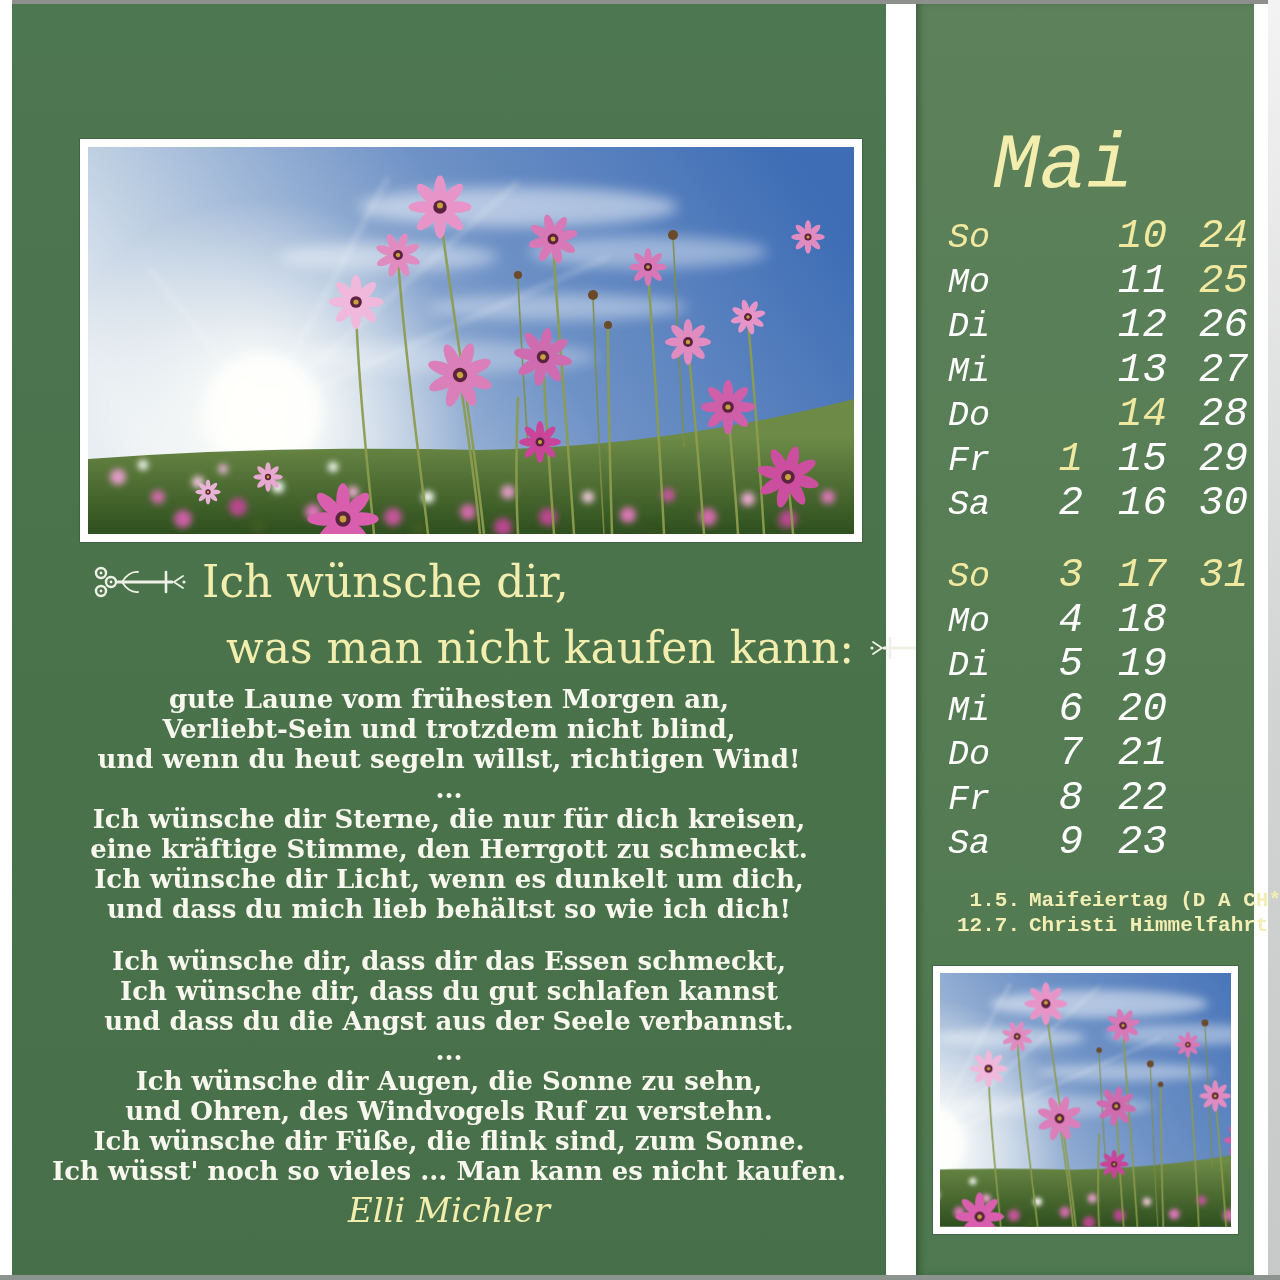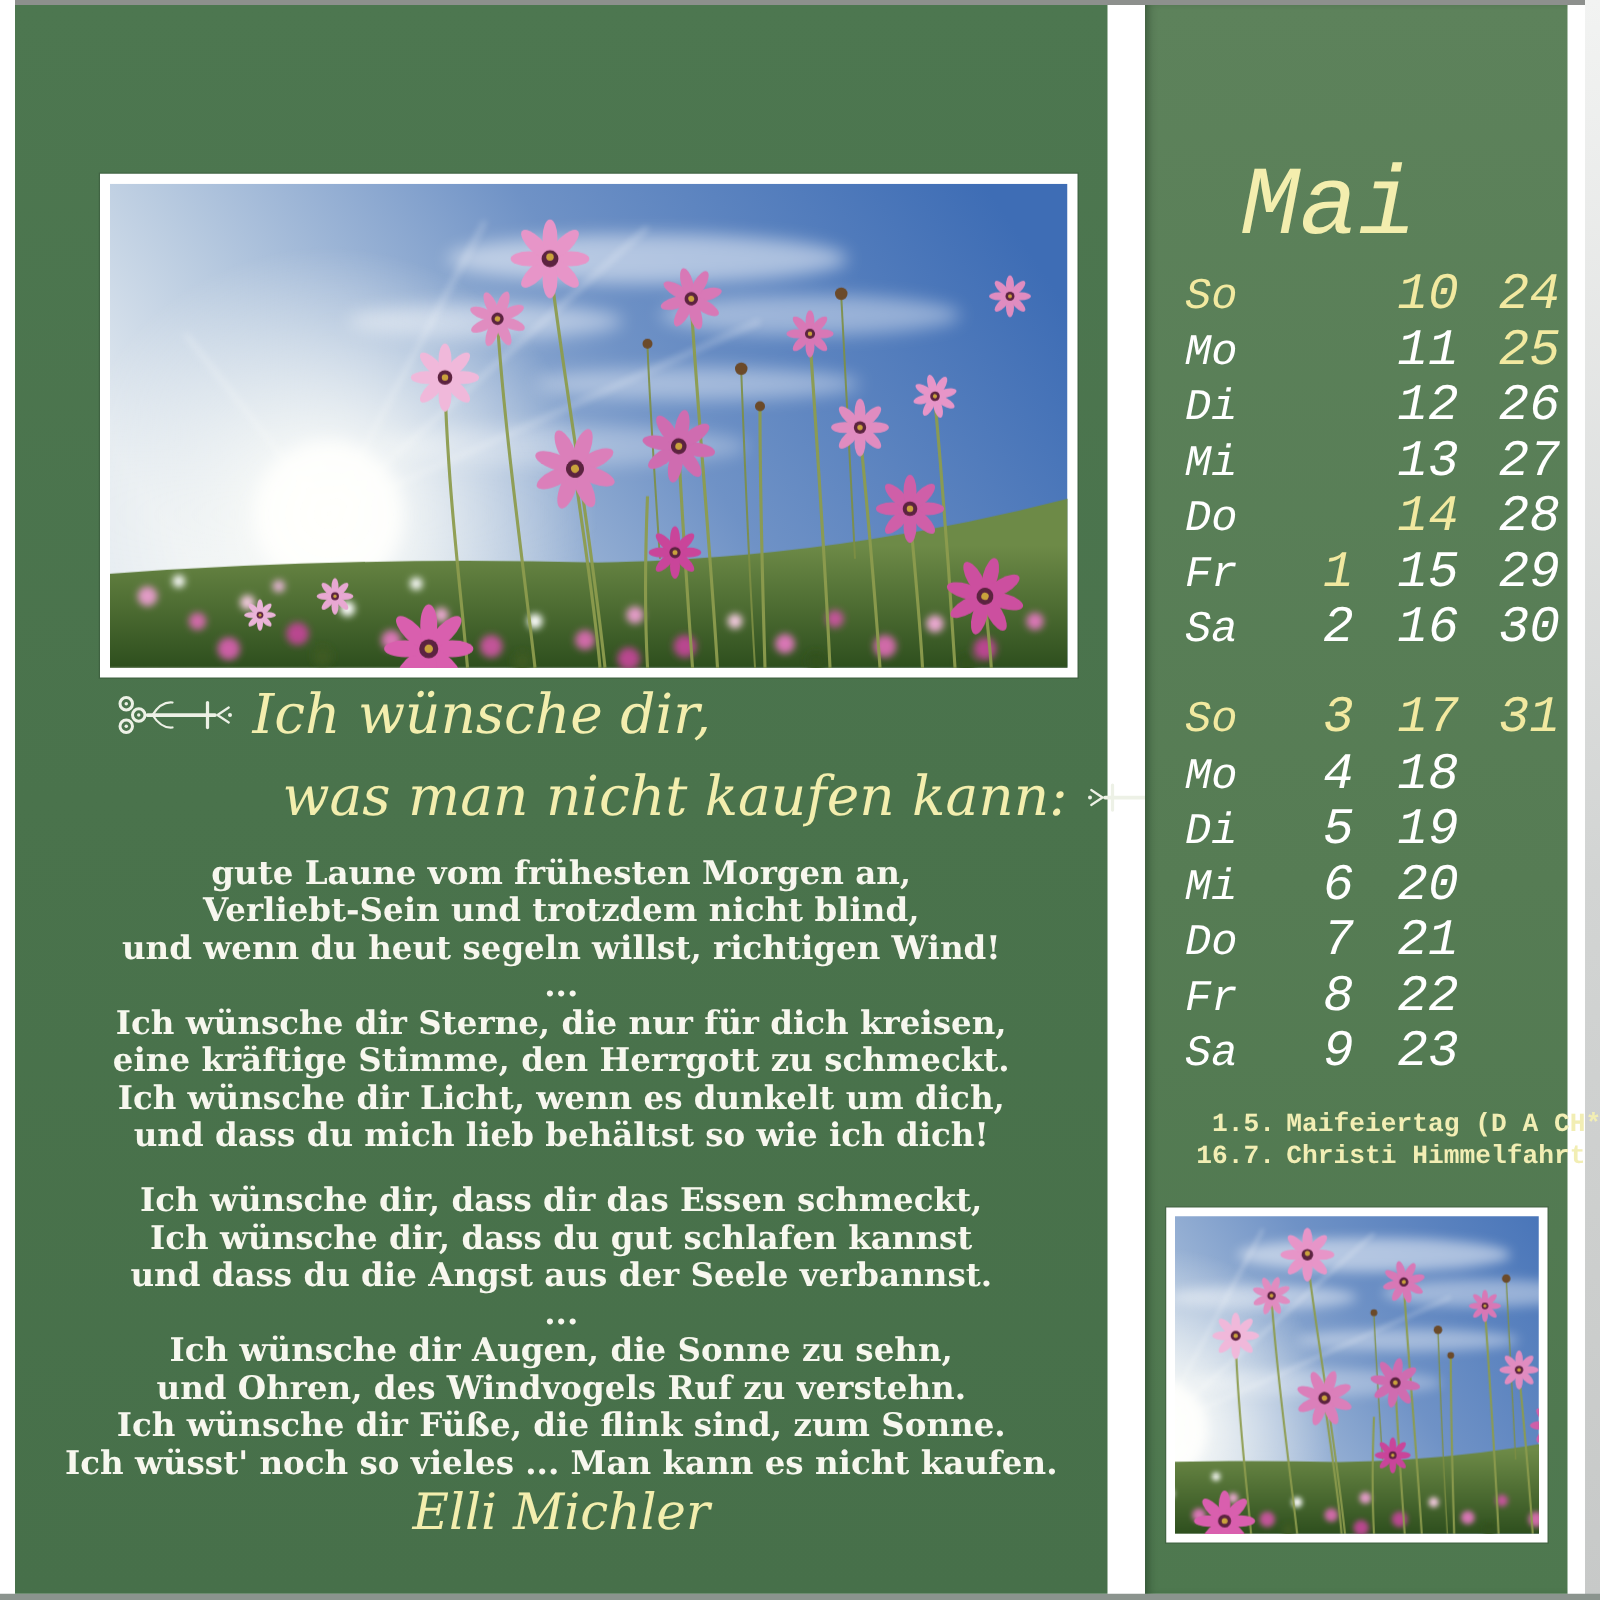--- a/index.html
+++ b/index.html
@@ -18,32 +18,32 @@
   .side-strip{position:absolute;left:916px;top:4px;width:338px;height:1271px;
               background:linear-gradient(180deg,#5d825b 0%,#567c54 55%,#4e784f 100%);
               box-shadow:inset 6px 0 8px -4px rgba(10,30,15,.45);font-family:Liberation Mono, monospace;}
   
   .photo-frame{position:absolute;background:#ffffff;box-shadow:0 0 0 1px rgba(0,0,0,.15);}
   .photo-frame.big{left:68px;top:135px;width:766px;height:387px;padding:8px;}
   .photo-frame.small{left:17px;top:962px;width:291px;height:254px;padding:7px;}
   .photo-frame svg{display:block;}
   
   .title-row{position:absolute;display:flex;align-items:center;gap:14px;
-             color:#f3eeae;font-style:italic;font-size:44px;line-height:1;white-space:nowrap;}
+             color:#f3eeae;font-size:44px;line-height:1;white-space:nowrap;margin-top:10px;}
   .title-row.r1{left:80px;top:546px;}
   .title-row.r2{left:214px;top:612px;}
   .flourish{flex:0 0 auto;}
   
   .poem{position:absolute;left:0;top:680px;width:100%;text-align:center;
         color:#f7f7ee;font-weight:bold;font-size:26px;line-height:30px;}
   .stanza{margin:0;}
   .stanza.gap-before{margin-top:22px;}
   .poem-line{white-space:nowrap;}
   .author{margin-top:6px;color:#f3eeae;font-style:italic;font-weight:normal;
-          font-size:40px;line-height:36px;}
+          font-size:34px;line-height:36px;}
   
   .month-title{position:absolute;top:120px;left:0;right:44px;text-align:center;
                color:#f3eeae;font-style:italic;font-size:78px;line-height:84px;white-space:nowrap;}
   .cal-block{position:absolute;left:0;width:340px;}
   .cal-block.b1{top:210px;}
   .cal-block.b2{top:549px;}
   .cal-row{display:grid;grid-template-columns:83px 52px 84px 81px;align-items:baseline;
            height:44.5px;padding-left:32px;}
   .cal-day{color:#ffffff;font-style:italic;font-size:35px;line-height:44px;text-align:left;}
   .cal-num{color:#ffffff;font-style:italic;font-size:41px;line-height:44px;text-align:right;}
@@ -410,21 +410,21 @@
           <span class="cal-num">23</span>
           <span class="cal-num"></span>
         </div>
       </div>
     <div class="holidays">
         <div class="holiday-row">
           <span class="holiday-date">1.5.</span>
           <span class="holiday-label">Maifeiertag (D A CH*)</span>
         </div>
         <div class="holiday-row">
-          <span class="holiday-date">16.7.</span>
+          <span class="holiday-date">12.7.</span>
           <span class="holiday-label">Christi Himmelfahrt</span>
         </div>
       </div>
     <div class="photo-frame small">
       <svg width="291" height="254" viewBox="130 15 560 372" preserveAspectRatio="xMidYMid slice">
         <use href="#cosmos-scene"></use>
       </svg>
     </div>
   </div>
 </div>

